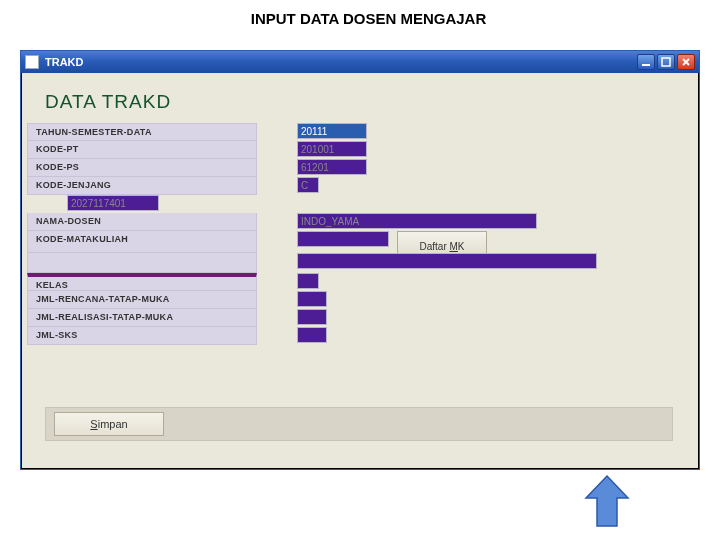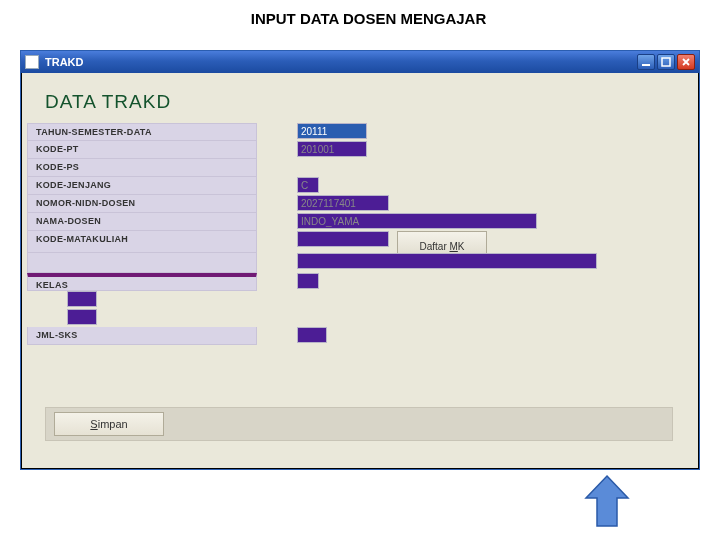--- a/index.html
+++ b/index.html
@@ -204,29 +204,31 @@
           </div>
       </div>
       <div class="row">
         <div class="lbl">KODE-PT</div>
         <div class="val-cell">
             <input class="field short" value="201001" style="">
           </div>
       </div>
       <div class="row">
         <div class="lbl">KODE-PS</div>
+        <div class="val-cell">
+            <input class="field short" value="61201" style="">
+          </div>
       </div>
       <div class="row">
         <div class="lbl">KODE-JENJANG</div>
         <div class="val-cell">
             <input class="field tiny" value="C" style="">
           </div>
       </div>
       <div class="row">
-        <div class="lbl">NOMOR-NIDN-DOSEN</div>
         <div class="val-cell">
             <input class="field med" value="2027117401" style="">
           </div>
       </div>
       <div class="row">
         <div class="lbl">NAMA-DOSEN</div>
         <div class="val-cell">
             <input class="field long" value="INDO_YAMA" style="">
           </div>
       </div>
@@ -243,25 +245,27 @@
             <input class="field xlong" value="" style="">
           </div>
       </div>
       <div class="row">
         <div class="lbl" style="border-top:4px solid #701a75">KELAS</div>
         <div class="val-cell">
             <input class="field tiny" value="" style="">
           </div>
       </div>
       <div class="row">
+        <div class="lbl">JML-RENCANA-TATAP-MUKA</div>
         <div class="val-cell">
             <input class="field vtiny" value="" style="">
           </div>
       </div>
       <div class="row">
+        <div class="lbl">JML-REALISASI-TATAP-MUKA</div>
         <div class="val-cell">
             <input class="field vtiny" value="" style="">
           </div>
       </div>
       <div class="row">
         <div class="lbl">JML-SKS</div>
         <div class="val-cell">
             <input class="field vtiny" value="" style="">
           </div>
       </div>

